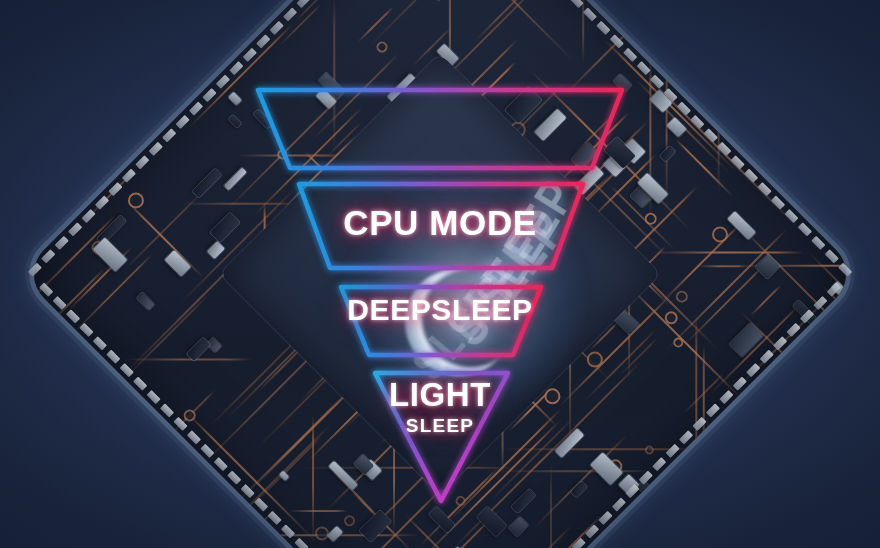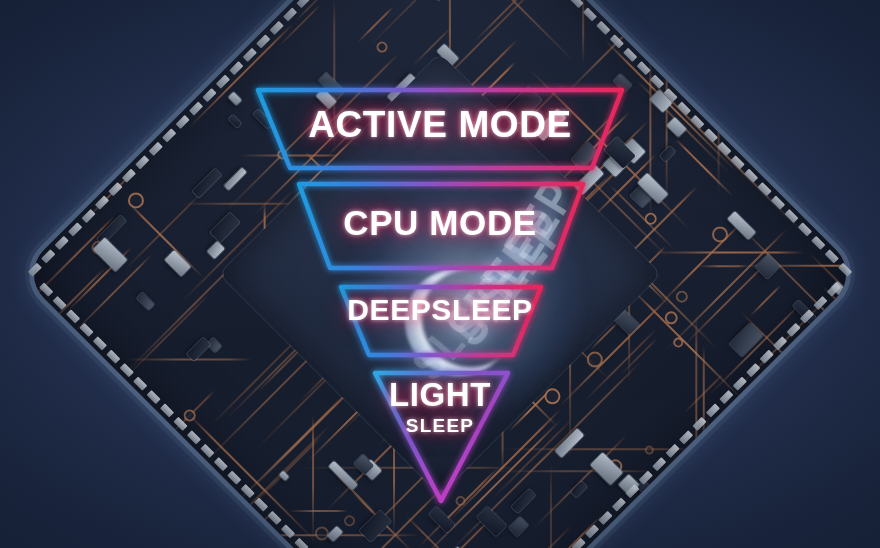--- a/index.html
+++ b/index.html
@@ -525,19 +525,18 @@
       </filter>
     </defs>
     <g id="funnel-shapes" filter="url(#softGlow)">
         <polygon points="258,90 622,90 592,168 290,168" fill="none" stroke="url(#gradLR)" stroke-width="4.5" stroke-linejoin="round"></polygon>
         <polygon points="299,184 583,184 552,268 330,268" fill="none" stroke="url(#gradLR)" stroke-width="4.5" stroke-linejoin="round"></polygon>
         <polygon points="341,287 541,287 513,355 369,355" fill="none" stroke="url(#gradLR)" stroke-width="4.5" stroke-linejoin="round"></polygon>
         <polygon points="375,373 508,373 441,501" fill="none" stroke="url(#gradTri)" stroke-width="4.5" stroke-linejoin="round"></polygon>
       </g>
   </svg>
 
-  <div class="lbl lbl-1">ACTIVE MODE</div>
   <div class="lbl lbl-3">DEEPSLEEP</div>
   <div class="lbl lbl-2">CPU MODE</div>
   <div class="lbl lbl-4">LIGHT</div>
   <div class="lbl lbl-5">SLEEP</div>
 
 </div>
 
 </body></html>

